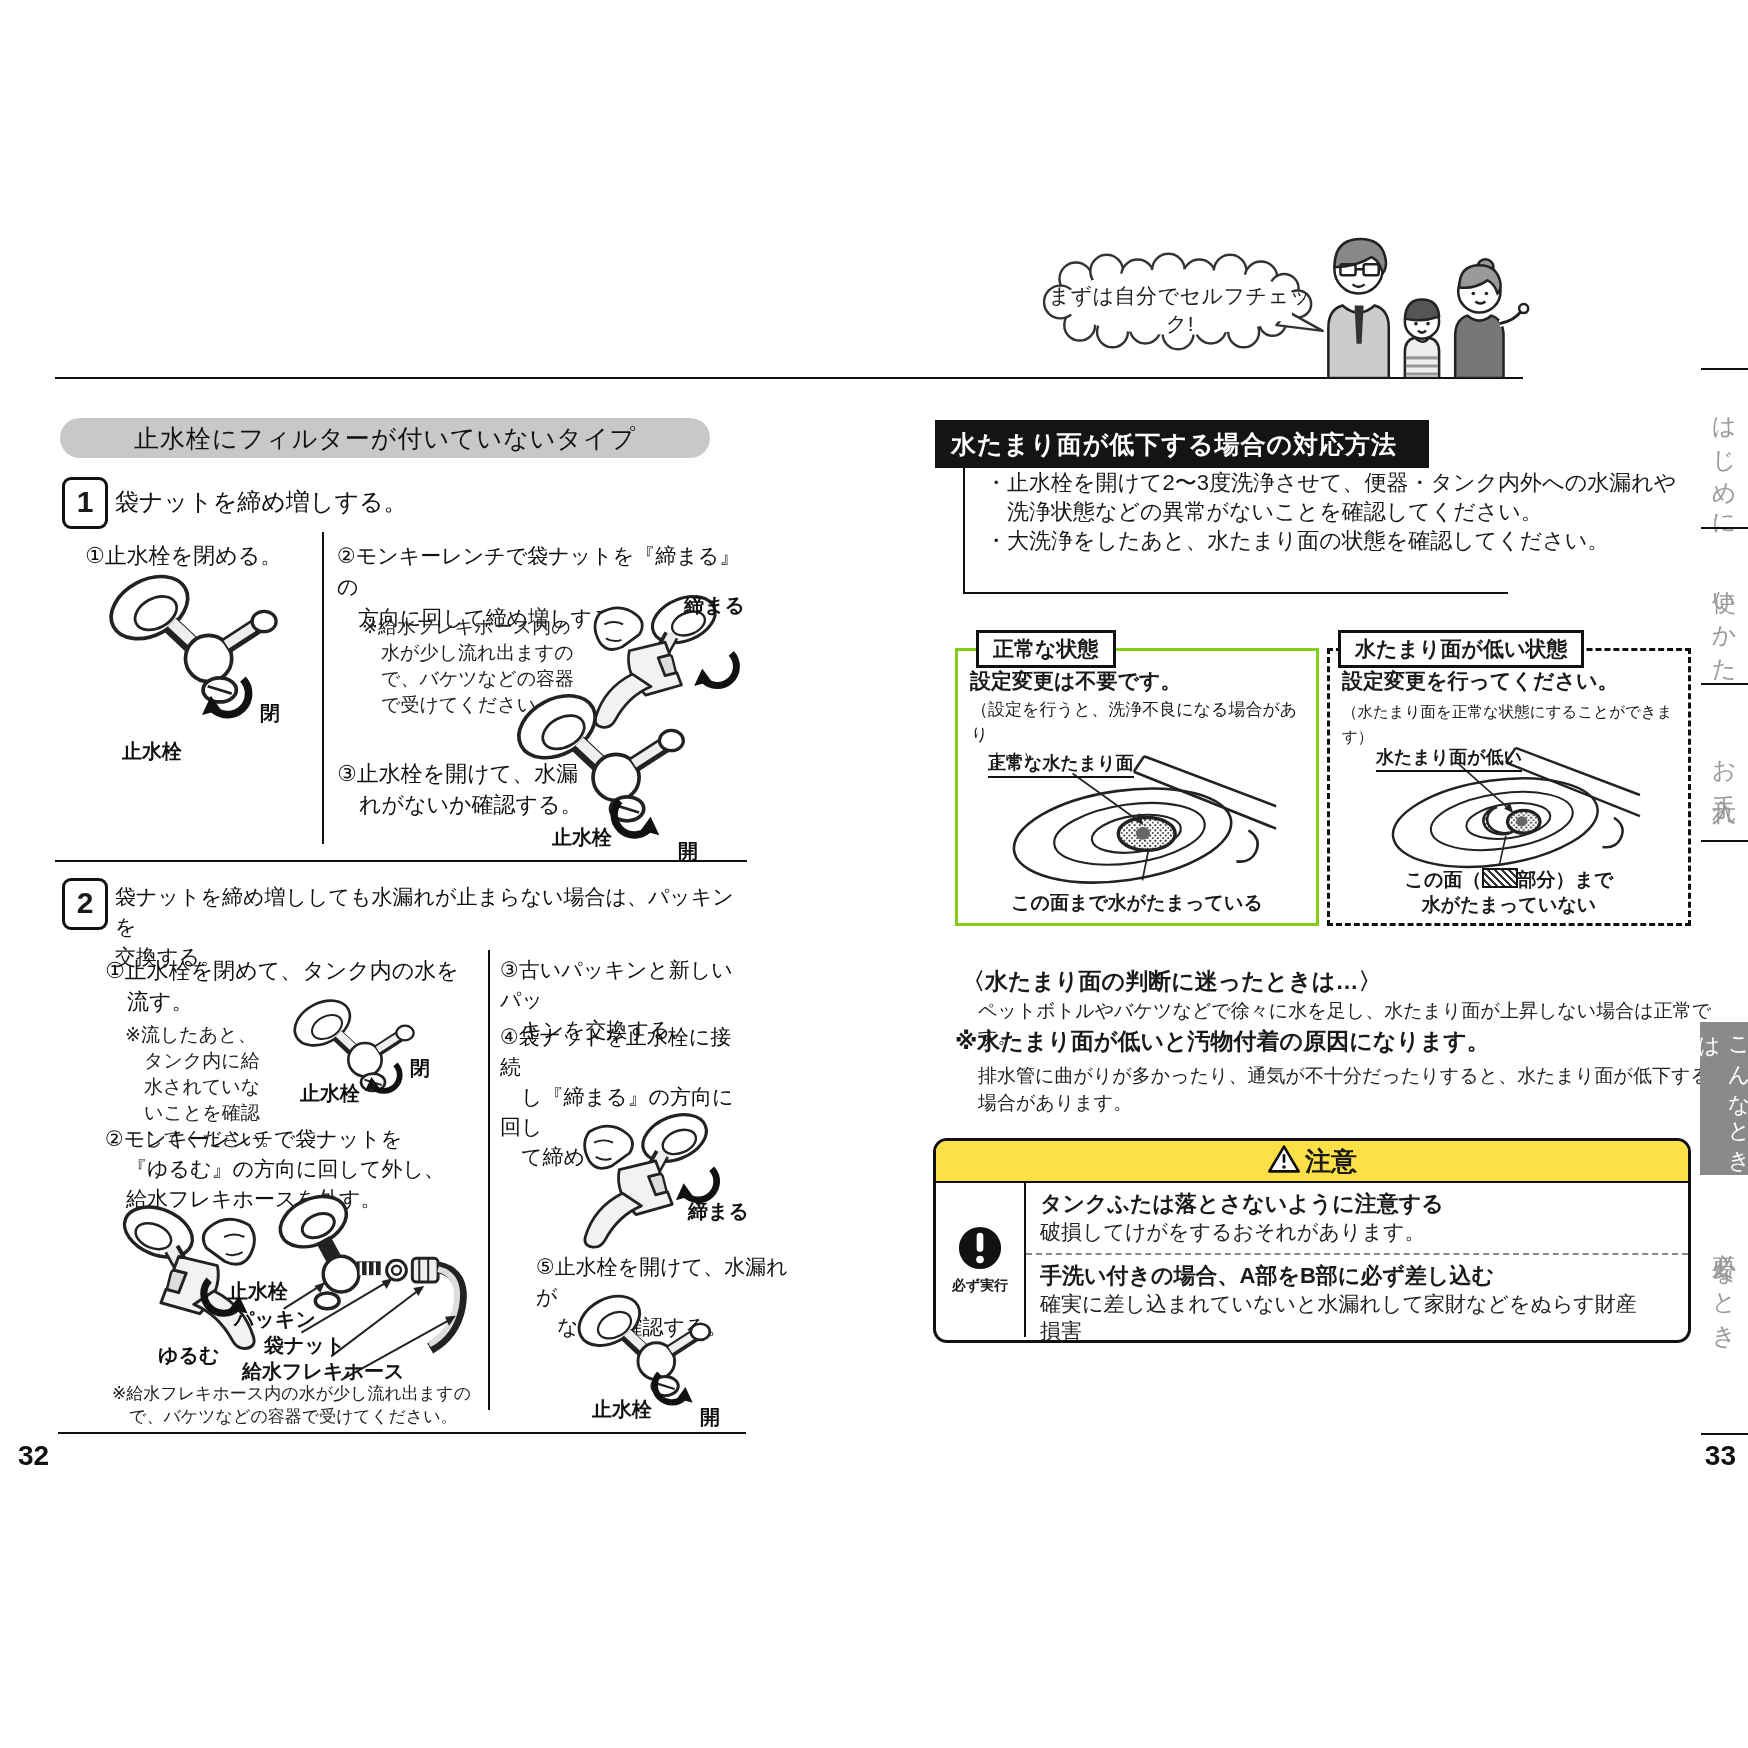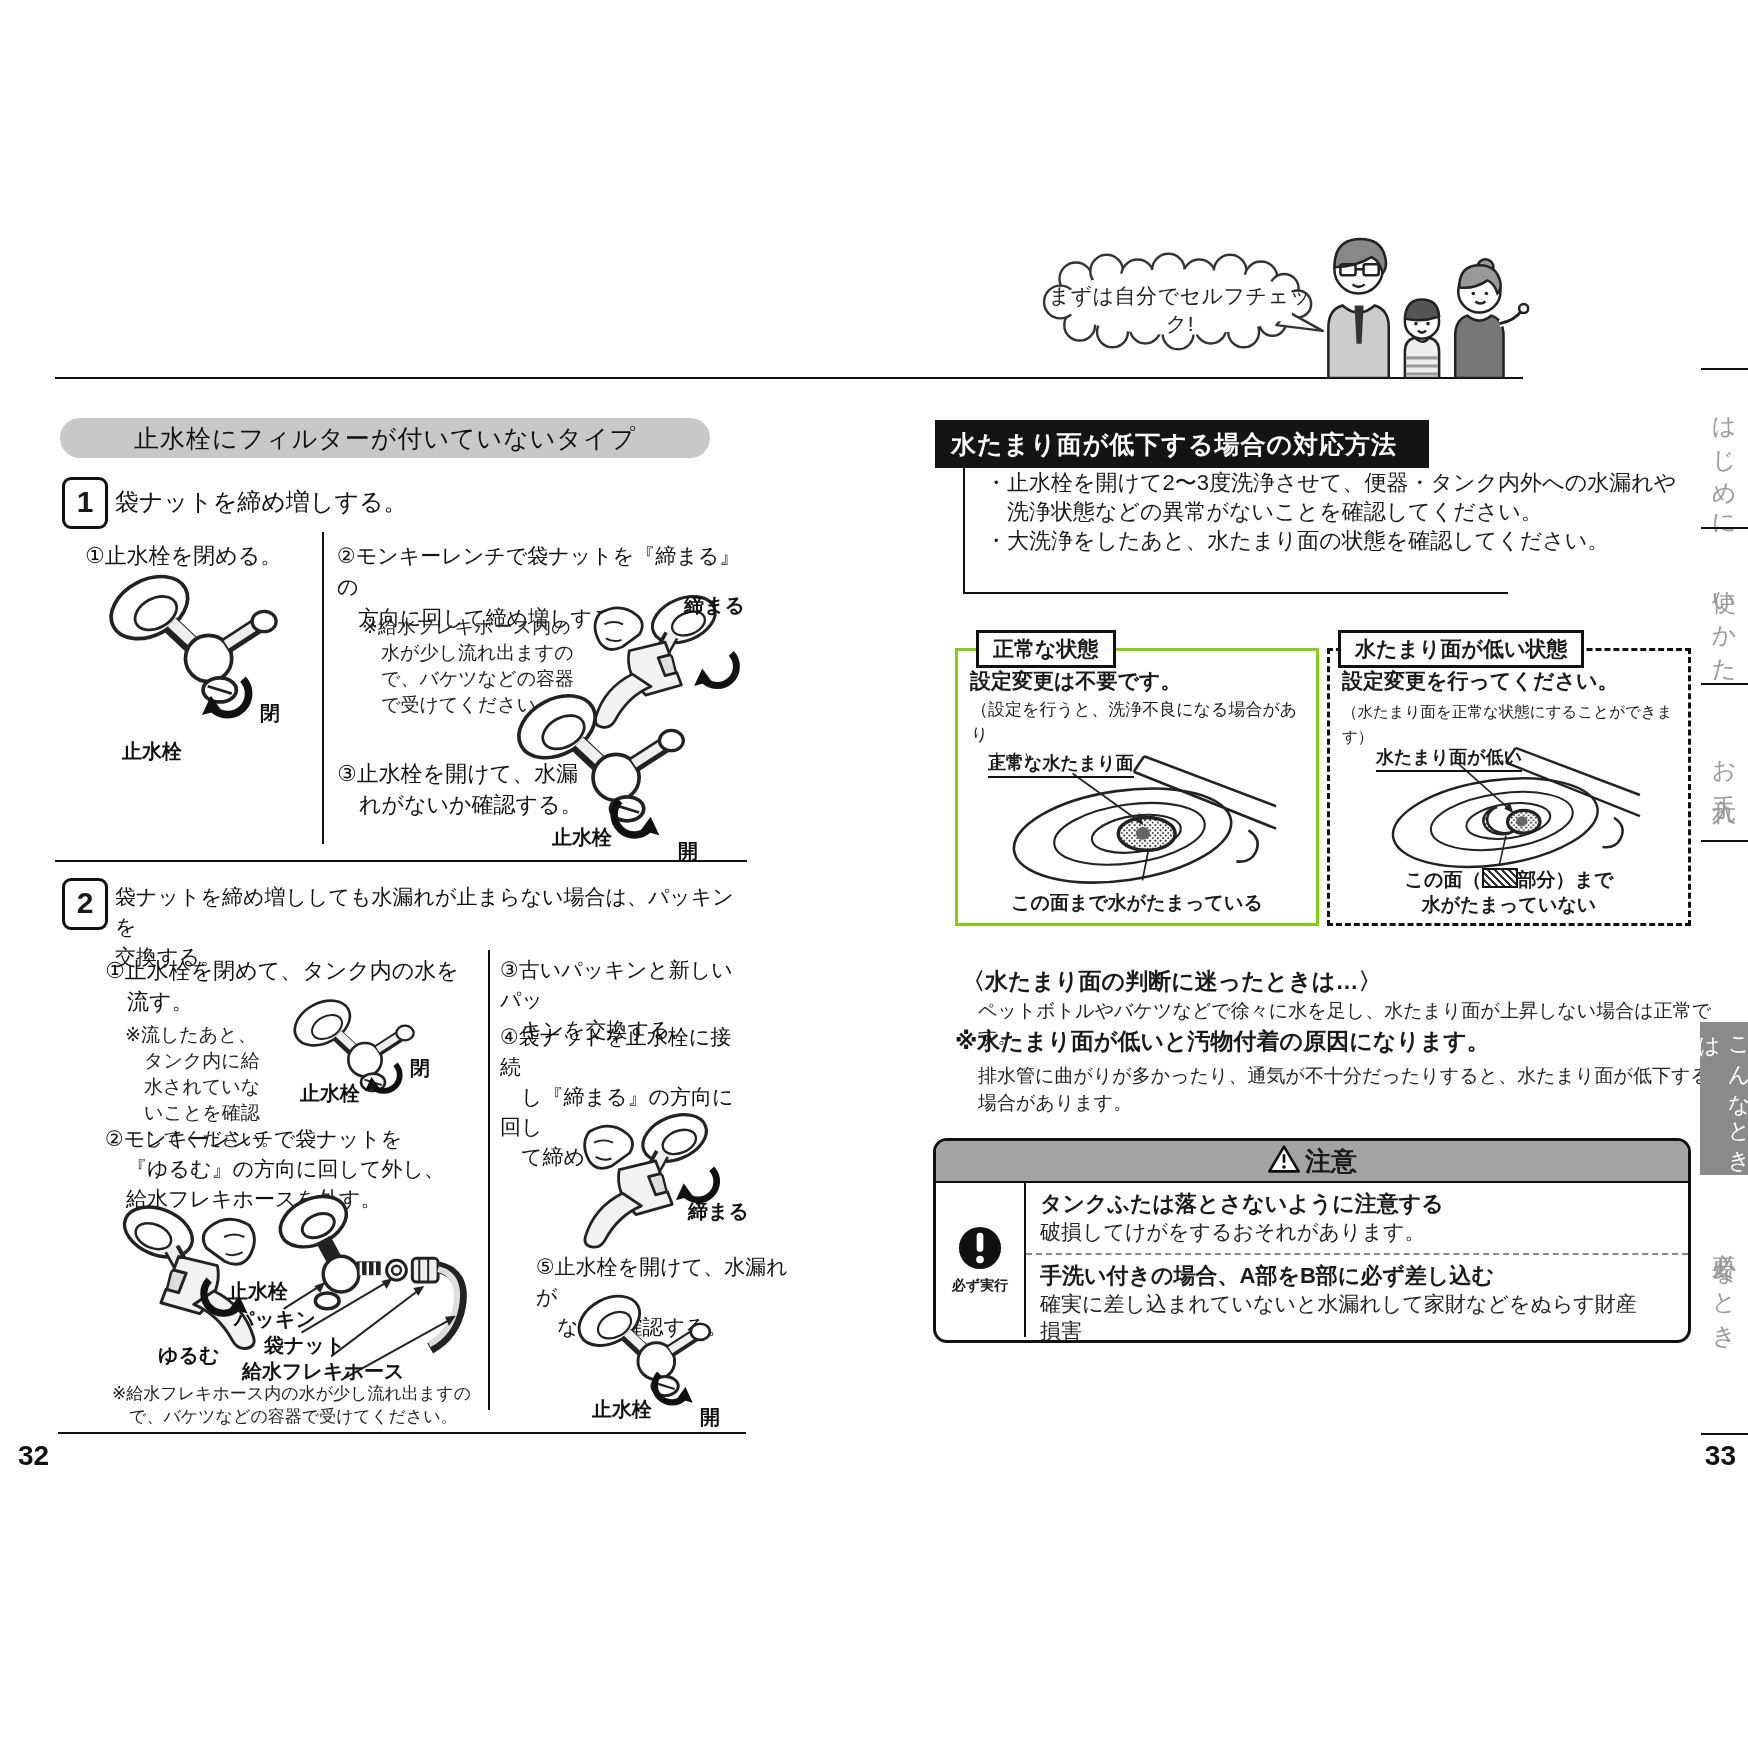--- a/index.html
+++ b/index.html
@@ -32,21 +32,21 @@
   .state-line1{position:absolute;font-size:21px;font-weight:bold;}
   .state-line2{position:absolute;font-size:17px;line-height:25px;}
   .diag-label{position:absolute;font-size:18px;font-weight:bold;border-bottom:2px solid #111;
               padding-bottom:1px;white-space:nowrap;}
   .state-caption{position:absolute;width:100%;text-align:center;font-size:19px;font-weight:bold;line-height:25px;}
   .hatch-swatch{display:inline-block;width:32px;height:16px;border:2px solid #111;vertical-align:-2px;
                 background:repeating-linear-gradient(45deg,#fff 0 3px,#333 3px 5px);}
   .judge-head{position:absolute;font-size:23px;font-weight:bold;}
   .judge-body{position:absolute;font-size:19px;color:#222;}
   .caution-box{position:absolute;border:3px solid #111;border-radius:14px;overflow:hidden;background:#fff;}
-  .caution-header{height:40px;background:#a3a3a3;border-bottom:2.5px solid #111;text-align:center;
+  .caution-header{height:40px;background:#fde047;border-bottom:2.5px solid #111;text-align:center;
                   font-size:26px;font-weight:bold;line-height:40px;}
   .caution-header svg{width:34px;height:30px;vertical-align:-4px;margin-right:4px;}
   .caution-body{display:flex;height:154px;}
   .caution-left{width:88px;border-right:2.5px solid #111;display:flex;flex-direction:column;
                 align-items:center;justify-content:center;gap:6px;}
   .caution-left svg{width:46px;height:46px;}
   .caution-left span{font-size:14px;font-weight:bold;}
   .caution-rows{flex:1;display:flex;flex-direction:column;}
   .c-row{padding:7px 32px 8px 14px;}
   .c-row + .c-row{border-top:2px dashed #888;}

